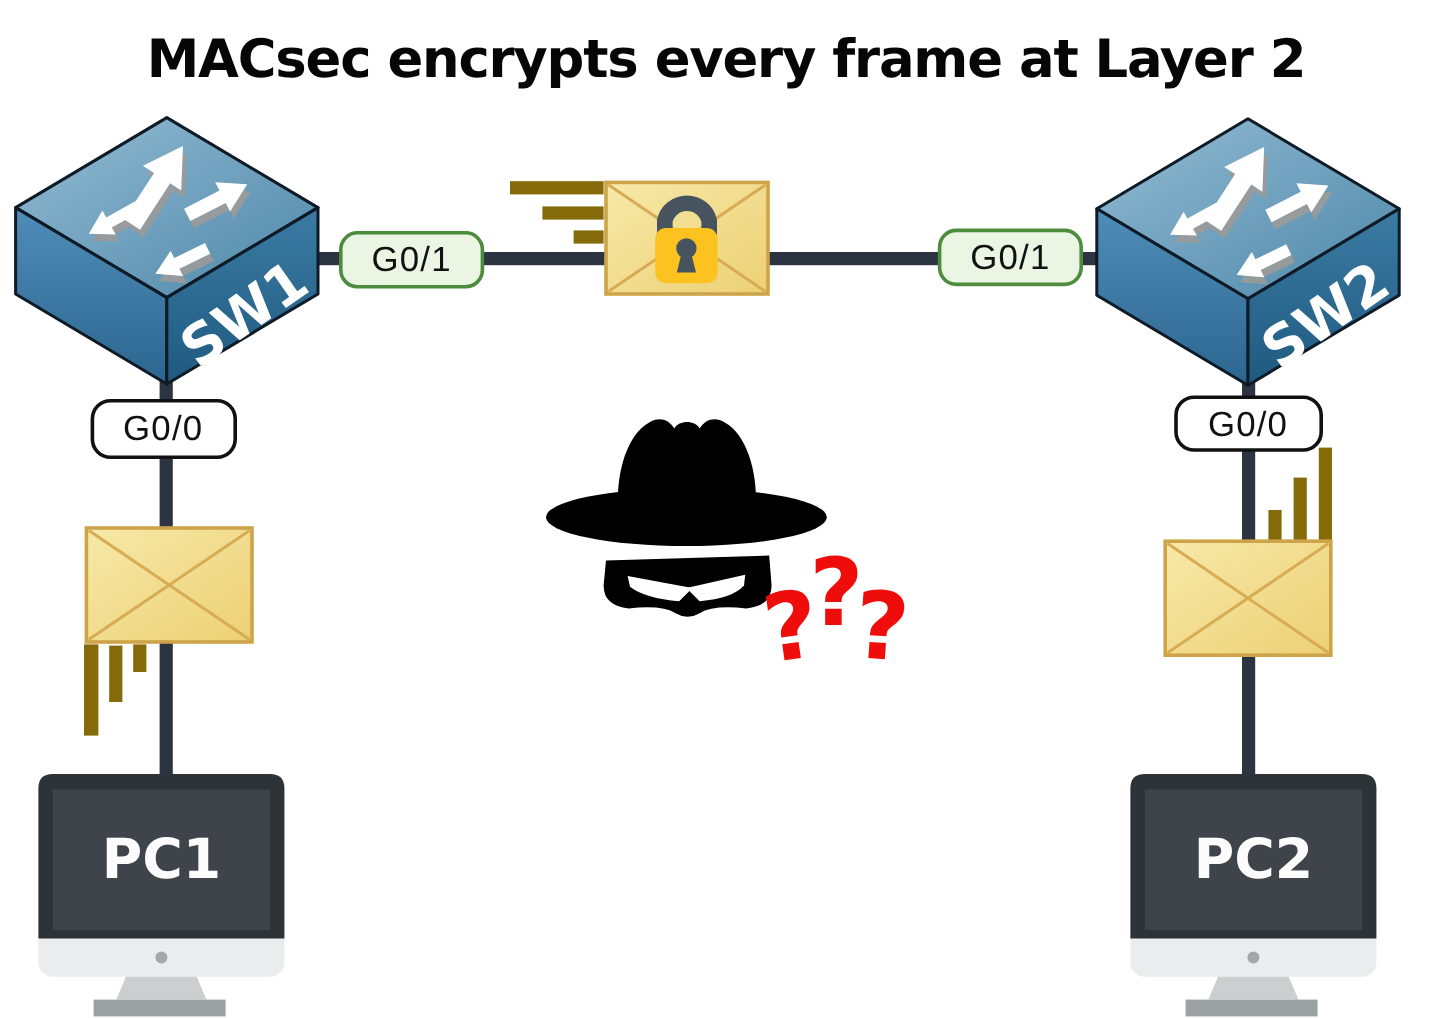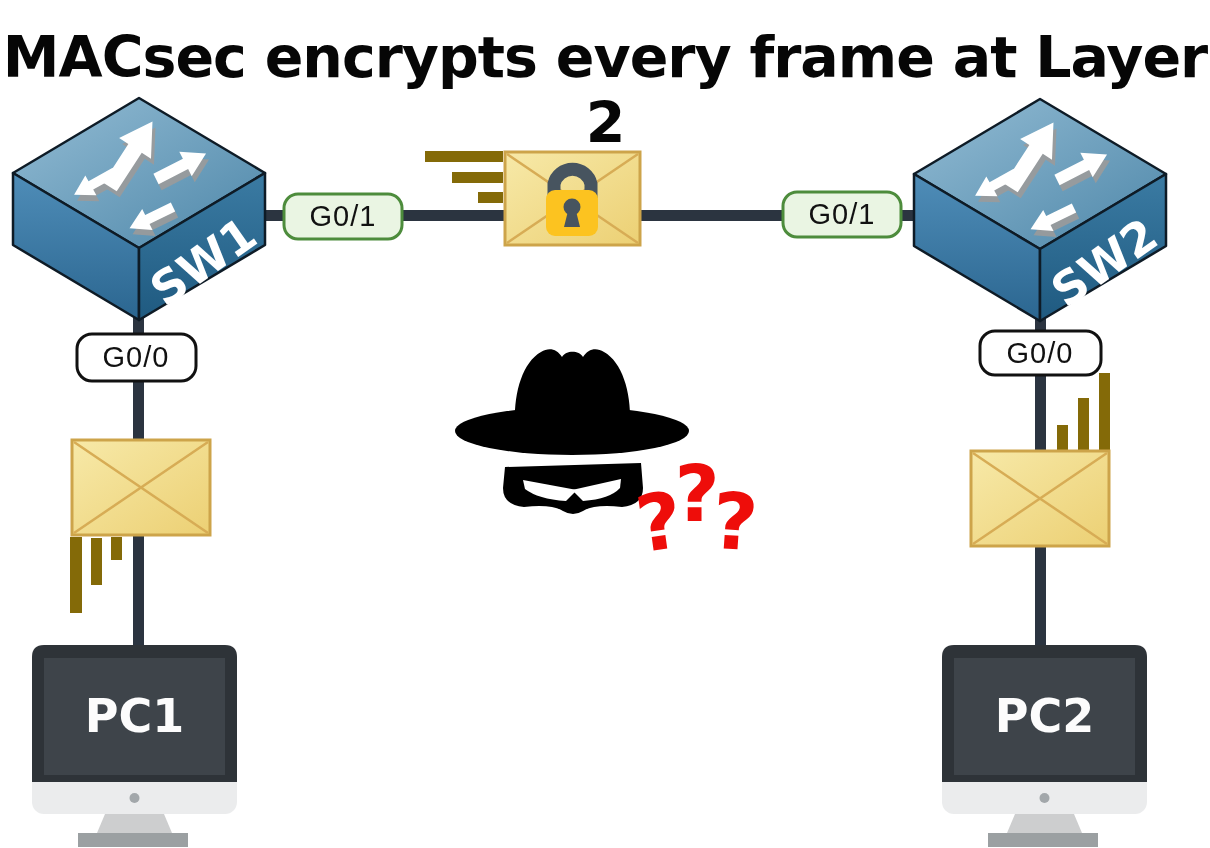--- a/index.html
+++ b/index.html
@@ -2,21 +2,21 @@
 <html><head>
 <meta charset="utf-8">
 <style>
   html,body{margin:0;padding:0;background:#ffffff;}
   .stage{
     position:relative;width:1210px;height:848px;background:#ffffff;
     overflow:hidden;font-family:"DejaVu Sans","Liberation Sans",sans-serif;
   }
   .title{
     position:absolute;top:24px;left:0;width:100%;
-    text-align:center;font-size:57px;font-weight:800;color:#060606;
+    text-align:center;font-size:44px;font-weight:800;color:#060606;
     letter-spacing:-1px;font-family:"DejaVu Sans","Liberation Sans",sans-serif;
   }
   svg{position:absolute;left:0;top:0;}
   .sw-label{font:700 46px "DejaVu Sans","Liberation Sans",sans-serif;fill:#ffffff;}
   .pc-label{font:700 46px "DejaVu Sans","Liberation Sans",sans-serif;fill:#fcfcfc;}
   .port-text{font:500 29px "Liberation Sans","DejaVu Sans",sans-serif;fill:#111111;letter-spacing:1px;}
   .qmark{font:700 78px "DejaVu Sans","Liberation Sans",sans-serif;fill:#ee0d0a;}
 </style>
 </head>
 <body>

